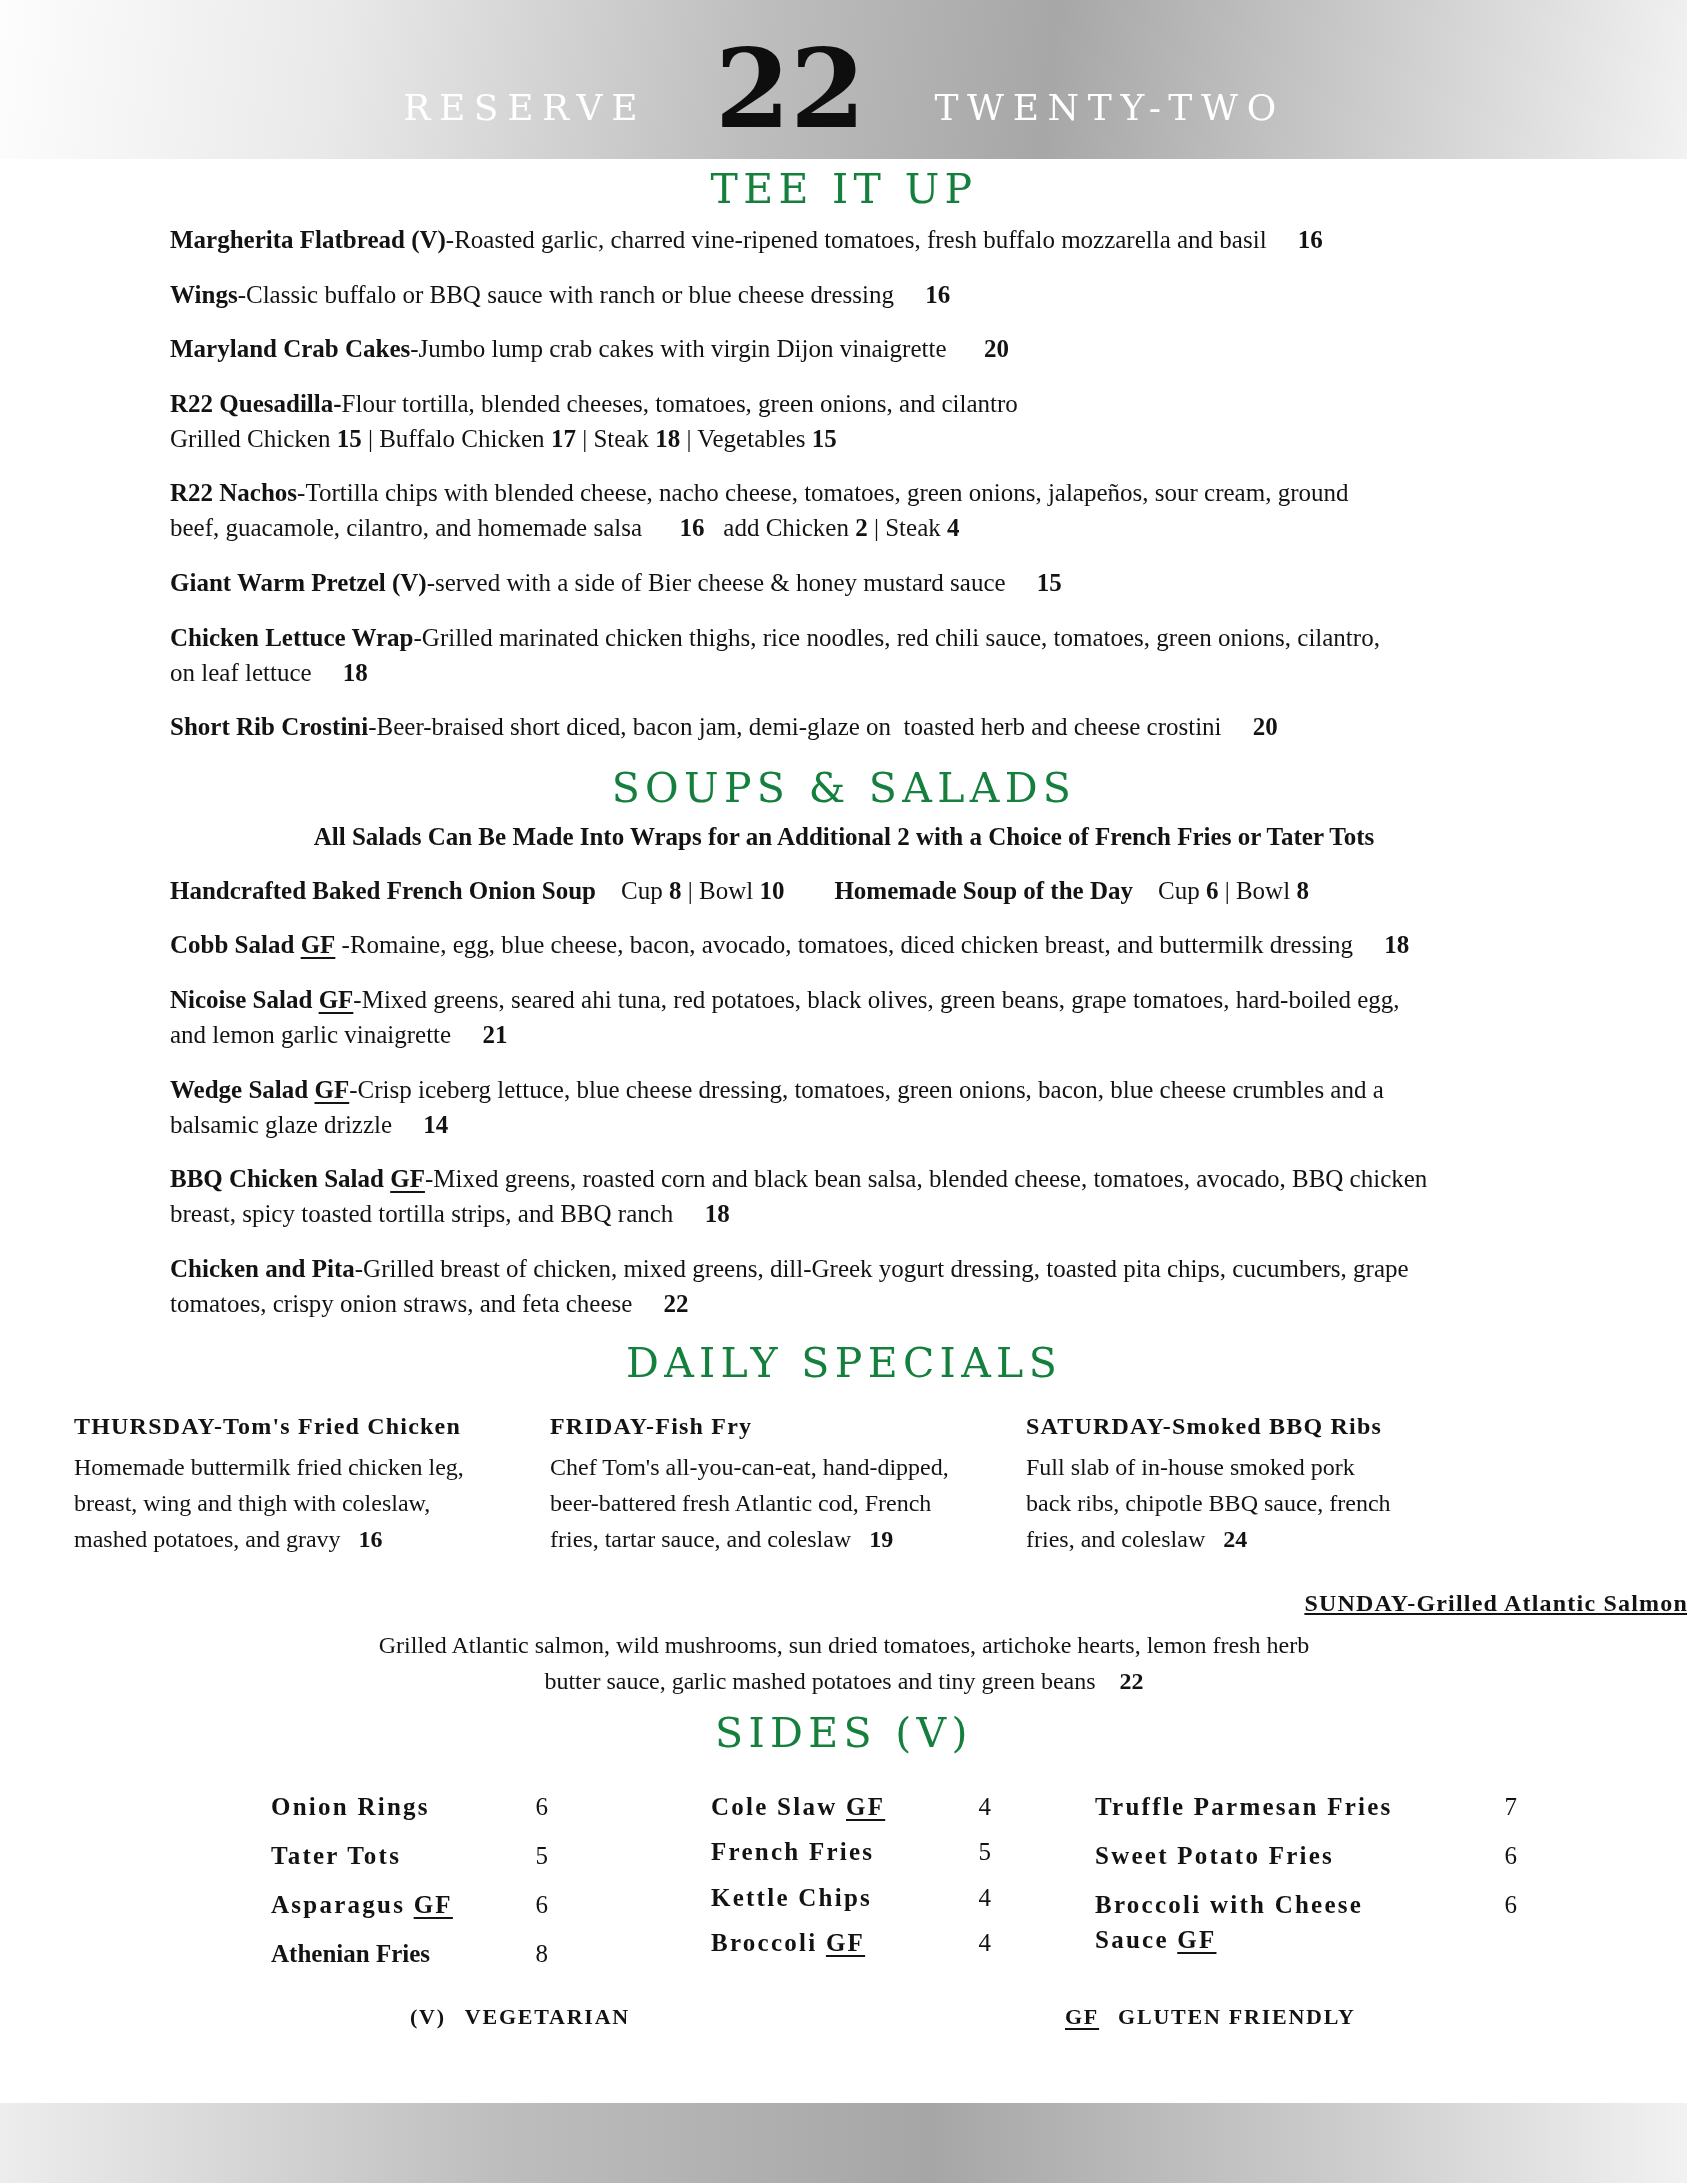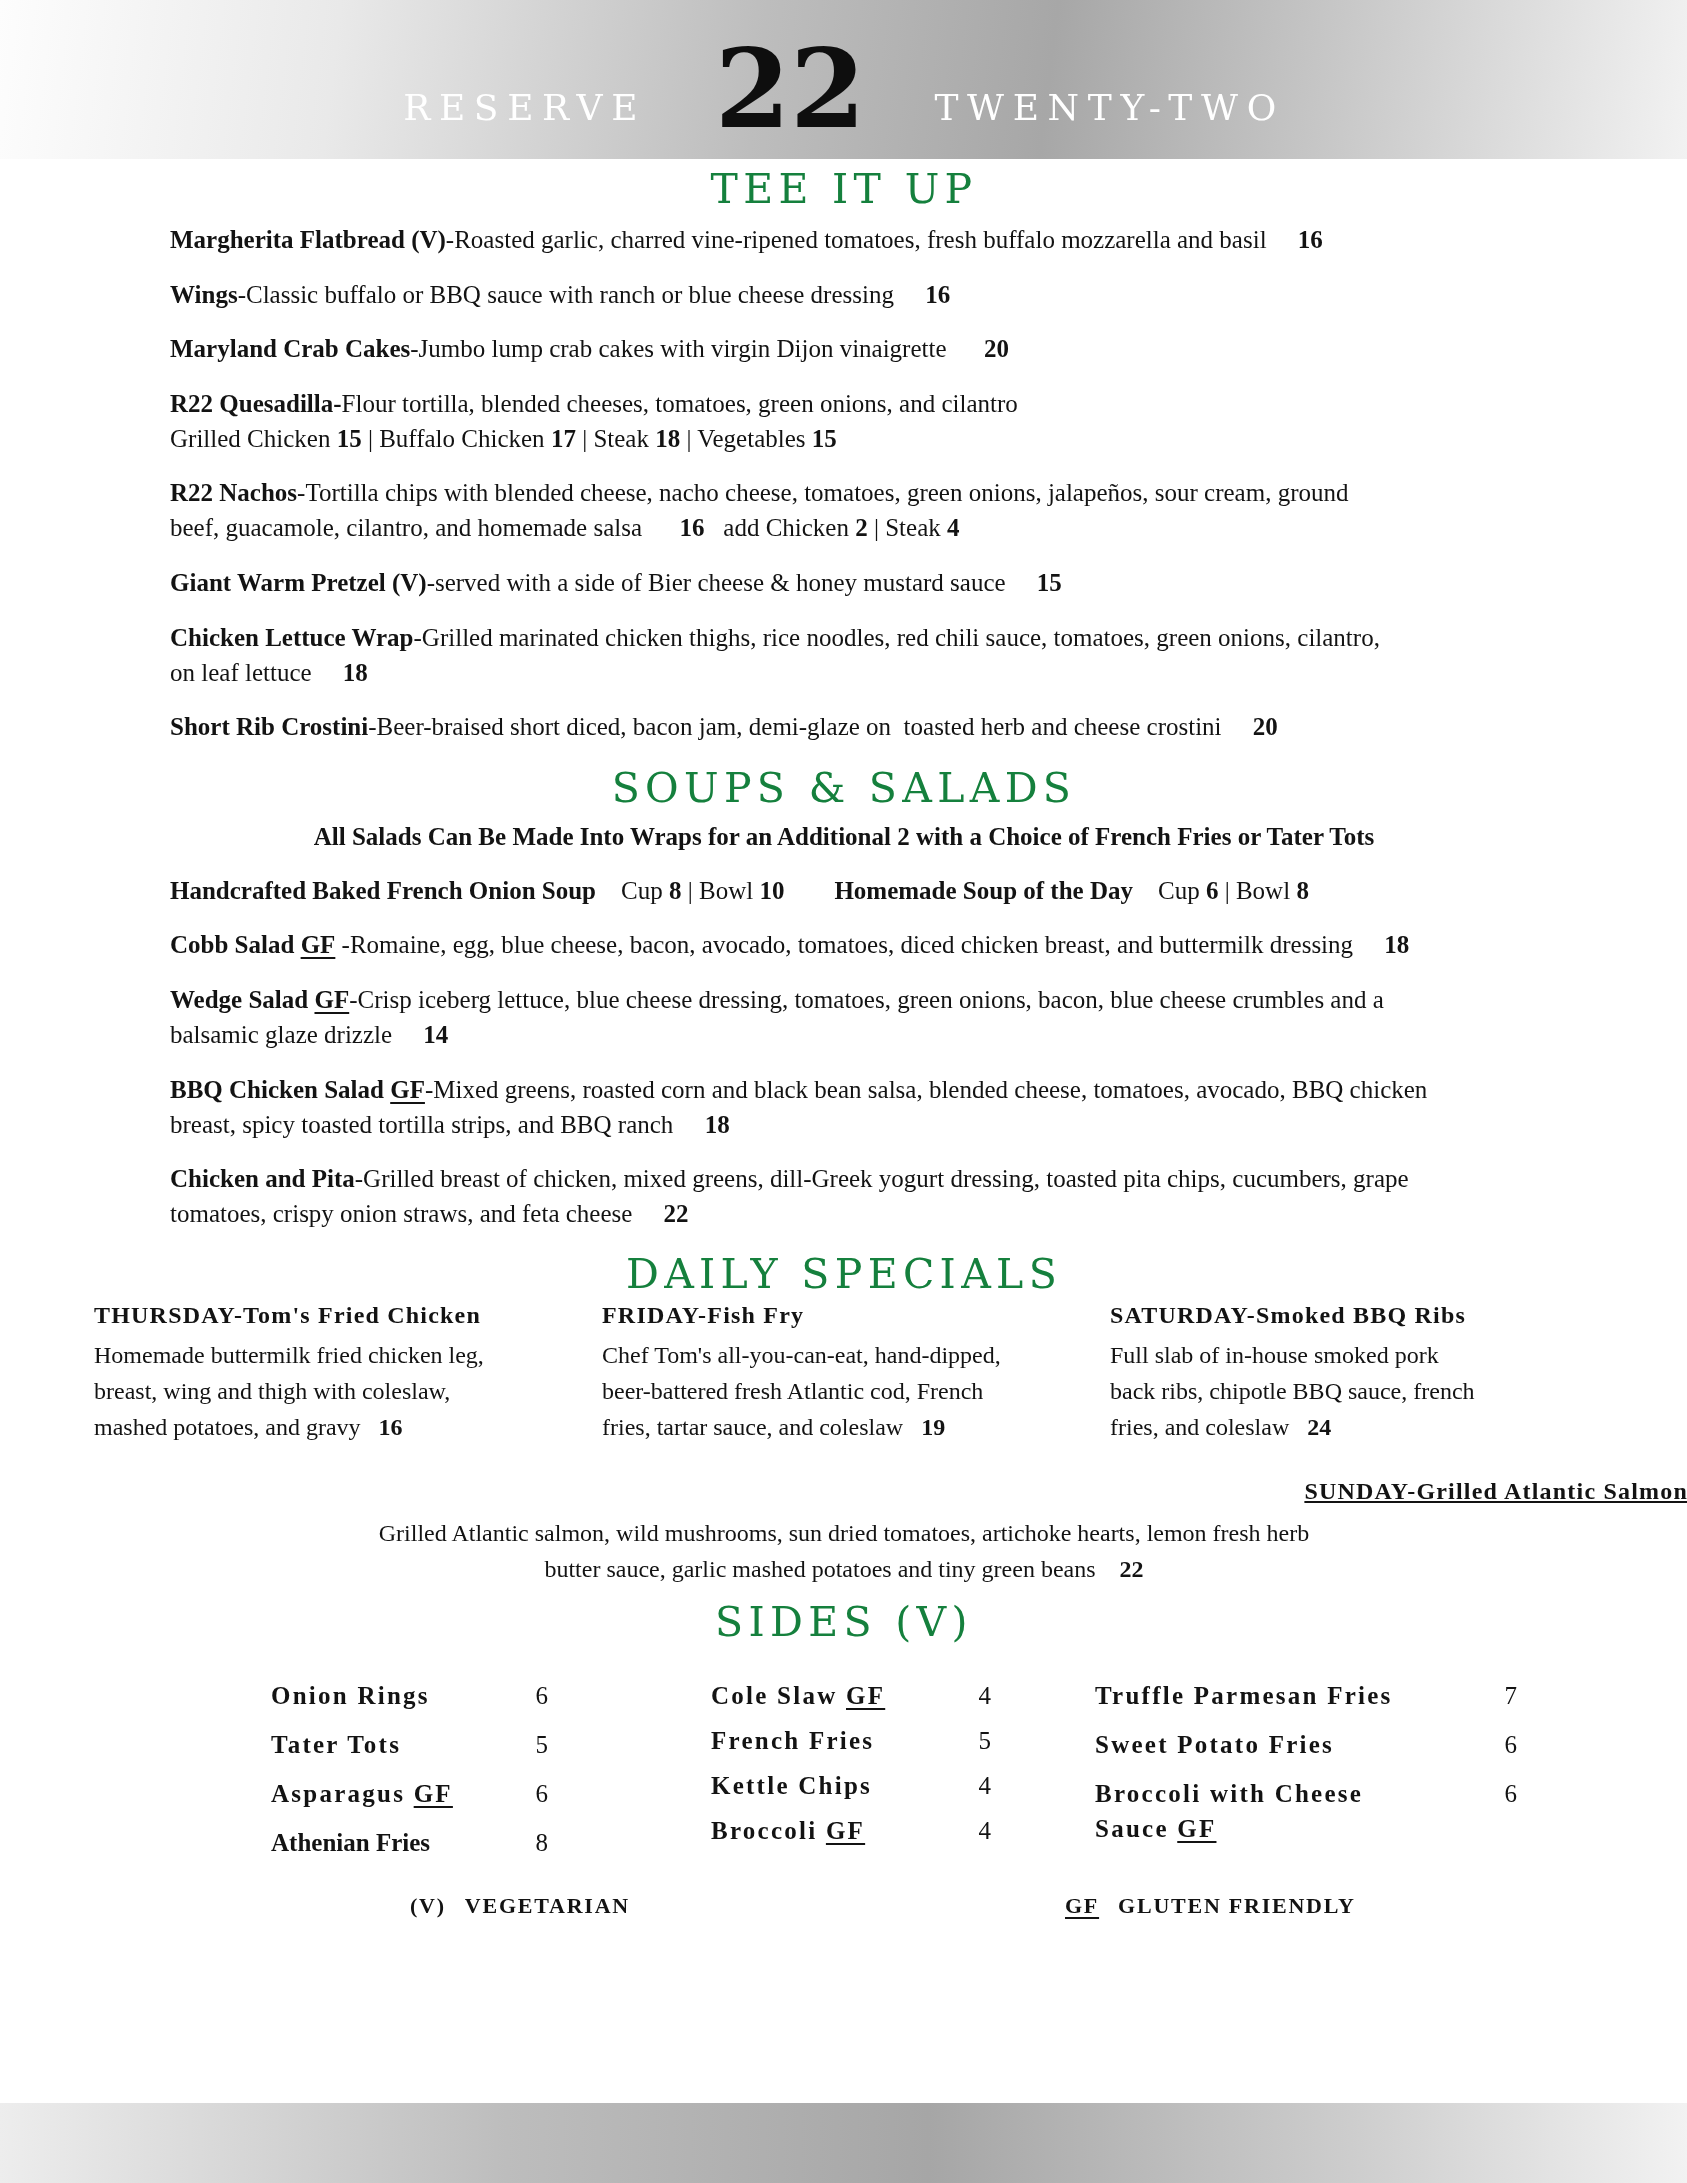--- a/index.html
+++ b/index.html
@@ -37,21 +37,21 @@
   #tee-items{margin-top:8.7px;}
   #soup-items{margin-top:19px;}
   .item{font-size:25px;line-height:35px;margin:0 0 19.6px 0;white-space:pre-wrap;}
   .b{font-weight:700;}
   .u{text-decoration:underline;text-decoration-thickness:2.2px;text-underline-offset:3.6px;}
   .note{
     font-size:25px;font-weight:700;text-align:center;line-height:35px;
     margin:7.3px 0 0 0;
   }
   
-  .specials{display:flex;padding-left:94px;gap:32px;}
+  .specials{display:flex;padding-left:74px;margin-top:22px;}
   .special-col{width:451px;margin-right:25px;}
   .special-title{font-size:24px;font-weight:700;letter-spacing:.05em;line-height:35px;white-space:pre-wrap;}
   .special-body{font-size:24px;line-height:36px;white-space:pre-wrap;margin-top:4.4px;}
   .sunday{text-align:center;margin-top:29px;}
   .sunday .special-title{text-align:right;text-decoration:underline;}
   .sunday .special-body{margin-top:5.8px;}
   
   .sides{display:flex;padding-left:271px;margin-top:32px;align-items:flex-start;gap:28px;}
   .sides-col{display:flex;flex-direction:column;}
   .sides-col-1{width:277px;margin-right:135px;}
@@ -98,20 +98,22 @@
     <div class="item"><span class="b">Chicken Lettuce Wrap</span><span>-Grilled marinated chicken thighs, rice noodles, red chili sauce, tomatoes, green onions, cilantro,
 on leaf lettuce     </span><span class="b">18</span></div>
     <div class="item"><span class="b">Short Rib Crostini</span><span>-Beer-braised short diced, bacon jam, demi-glaze on  toasted herb and cheese crostini     </span><span class="b">20</span></div>
   </div>
 
 <h2 class="section-heading" id="h-soups">SOUPS &amp; SALADS</h2>
 <p class="note">All Salads Can Be Made Into Wraps for an Additional 2 with a Choice of French Fries or Tater Tots</p>
 <div class="items" id="soup-items">
     <div class="item"><span class="b">Handcrafted Baked French Onion Soup</span><span>    Cup </span><span class="b">8</span><span> | Bowl </span><span class="b">10</span><span>        </span><span class="b">Homemade Soup of the Day</span><span>    Cup </span><span class="b">6</span><span> | Bowl </span><span class="b">8</span></div>
     <div class="item"><span class="b">Cobb Salad </span><span class="b u">GF</span><span> -Romaine, egg, blue cheese, bacon, avocado, tomatoes, diced chicken breast, and buttermilk dressing     </span><span class="b">18</span></div>
+    <div class="item"><span class="b">Nicoise Salad </span><span class="b u">GF</span><span>-Mixed greens, seared ahi tuna, red potatoes, black olives, green beans, grape tomatoes, hard-boiled egg,
+and lemon garlic vinaigrette     </span><span class="b">21</span></div>
     <div class="item"><span class="b">Wedge Salad </span><span class="b u">GF</span><span>-Crisp iceberg lettuce, blue cheese dressing, tomatoes, green onions, bacon, blue cheese crumbles and a
 balsamic glaze drizzle     </span><span class="b">14</span></div>
     <div class="item"><span class="b">BBQ Chicken Salad </span><span class="b u">GF</span><span>-Mixed greens, roasted corn and black bean salsa, blended cheese, tomatoes, avocado, BBQ chicken
 breast, spicy toasted tortilla strips, and BBQ ranch     </span><span class="b">18</span></div>
     <div class="item"><span class="b">Chicken and Pita</span><span>-Grilled breast of chicken, mixed greens, dill-Greek yogurt dressing, toasted pita chips, cucumbers, grape
 tomatoes, crispy onion straws, and feta cheese     </span><span class="b">22</span></div>
   </div>
 
 <h2 class="section-heading" id="h-specials">DAILY SPECIALS</h2>
 <div class="specials" id="specials-cols">

